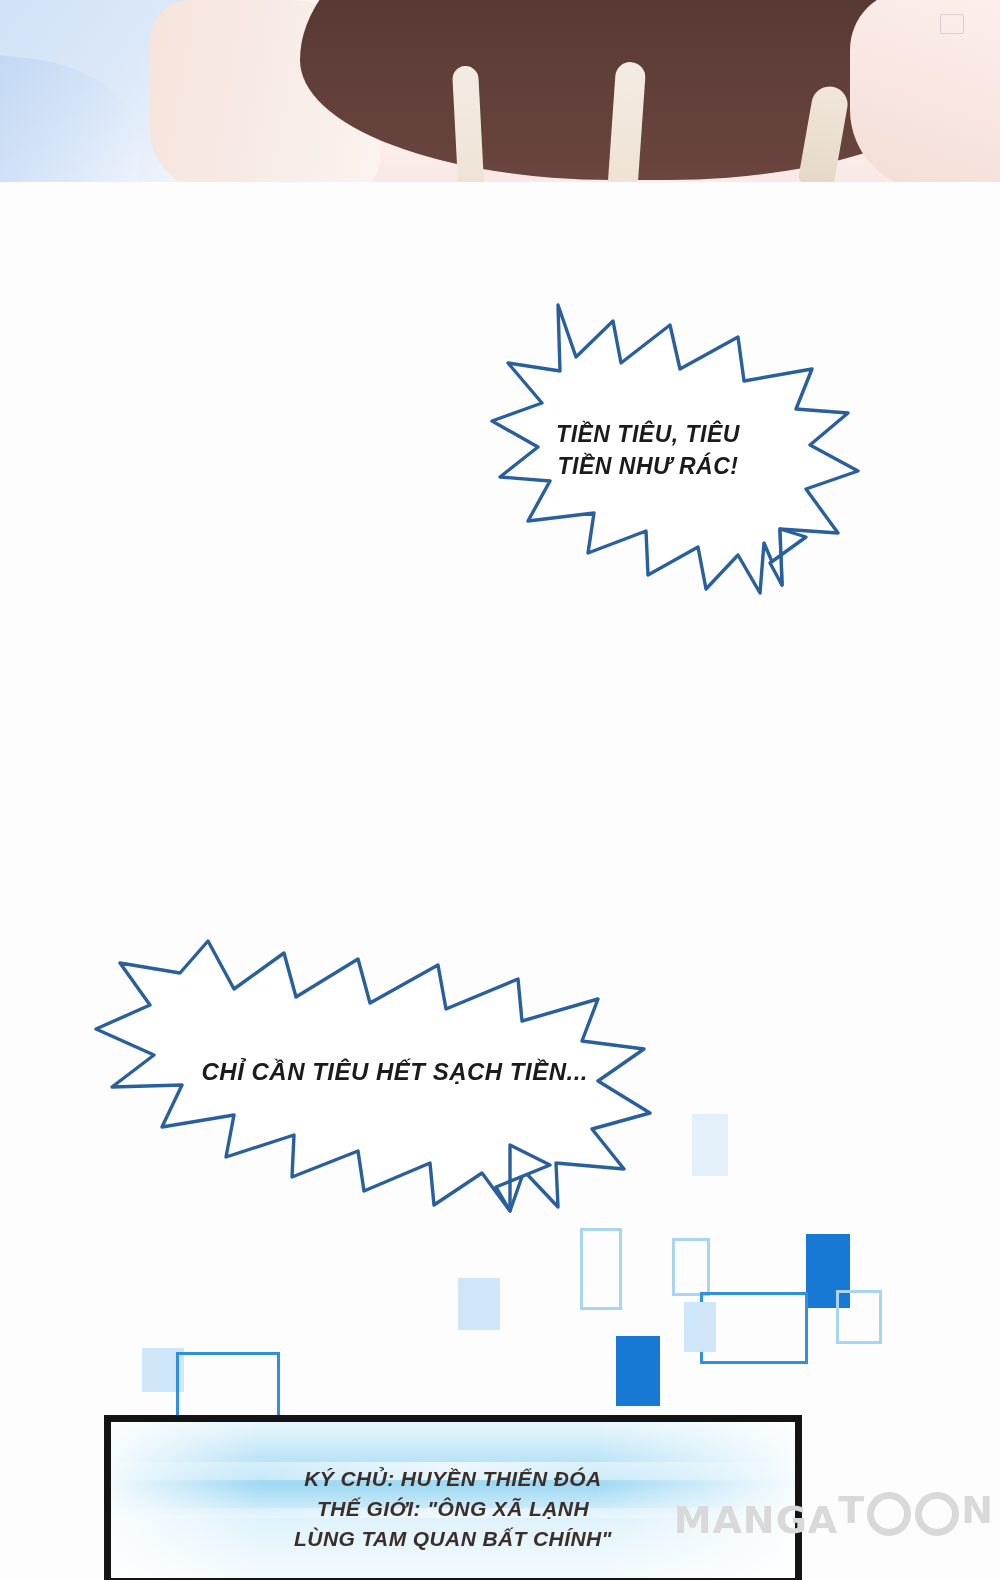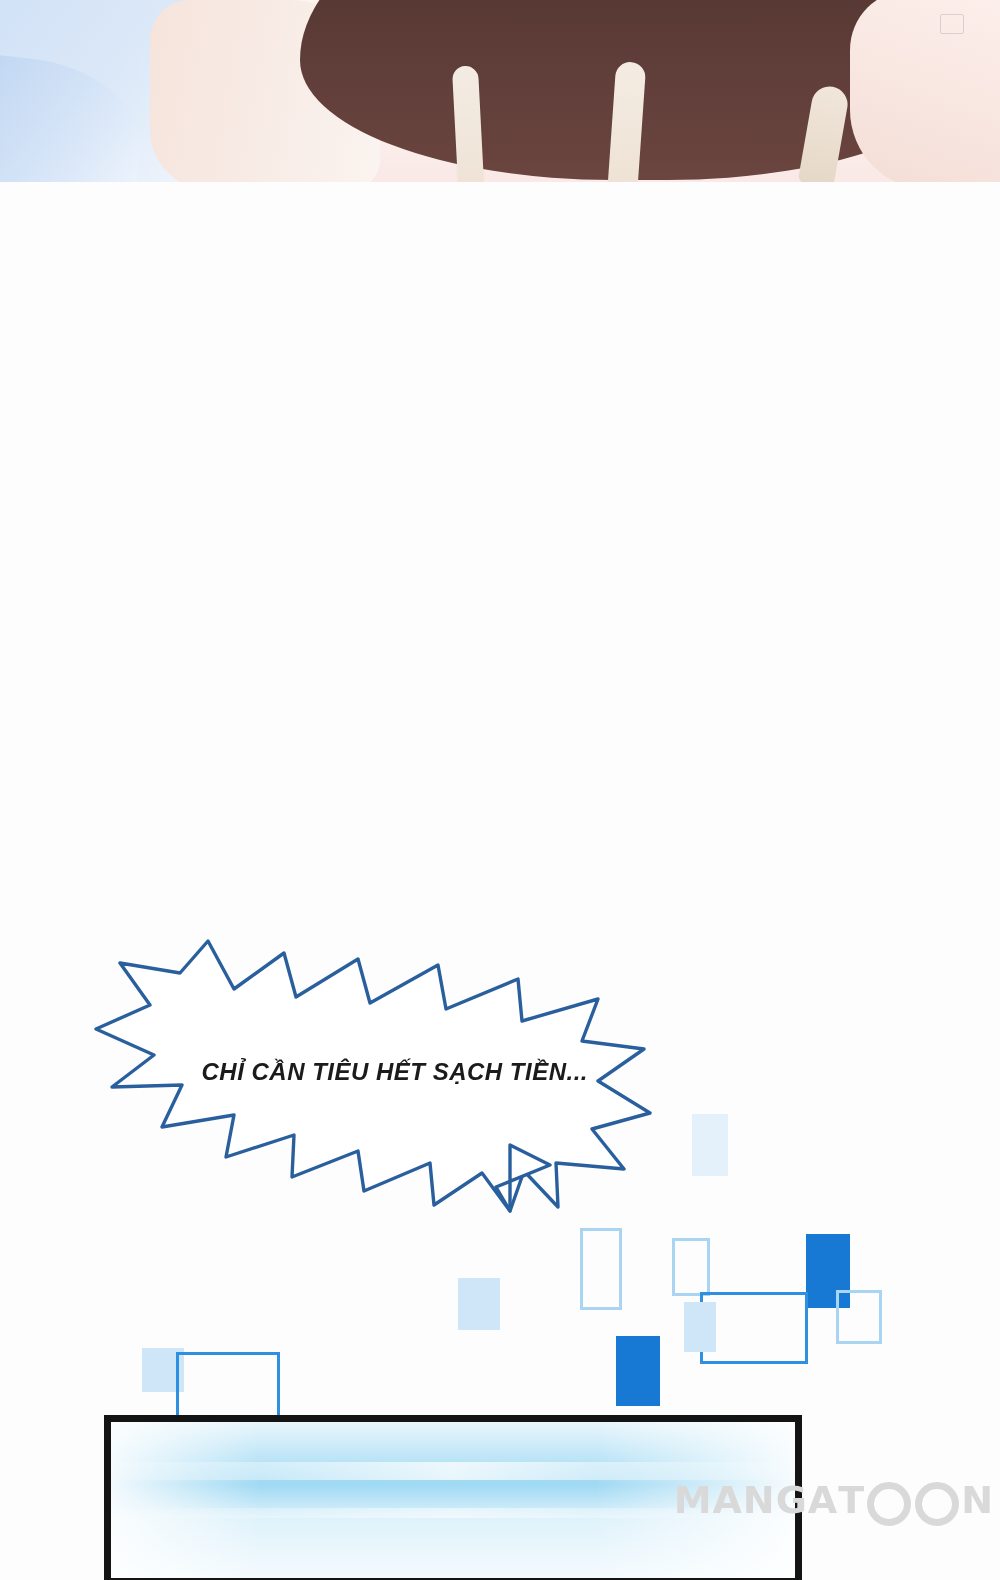--- a/index.html
+++ b/index.html
@@ -226,21 +226,21 @@
     right: 6px;
     top: 1478px;
     display: flex;
     align-items: center;
     font-weight: 700;
     font-size: 38px;
     letter-spacing: 1px;
     color: #d8d8d8;
     font-family: "DejaVu Sans", sans-serif;
   }
-  .watermark .wm-a { color: #d9d9d9; }
+  .watermark .wm-a { color: #d9d9d9; margin-top: 20px; }
   .watermark .wm-b { color: #d9d9d9; }
   .watermark .wm-o {
     display: inline-block;
     width: 30px; height: 30px;
     border: 7px solid #d9d9d9;
     border-radius: 50%;
     margin: 0 2px;
     position: relative;
     top: 4px;
   }
@@ -257,20 +257,32 @@
     <div class="hair"></div>
     <div class="hair-strand-a"></div>
     <div class="hair-strand-b"></div>
     <div class="hair-strand-c"></div>
     <div class="right-glow"></div>
     <div class="tiny-mark"></div>
   </div>
 
   <div class="body-area"></div>
 
+  <div class="bubble" id="bubble-1">
+    <svg width="470" height="320" viewBox="0 0 470 320">
+      <path d="M150 20 L168 72 L205 36 L213 78 L262 40 L272 84 L330 52 L336 96
+               L404 84 L388 124 L440 128 L402 160 L450 186 L398 204 L430 248
+               L372 244 L374 300 L356 258 L352 308 L330 270 L298 304 L290 262
+               L240 290 L238 246 L180 268 L186 228 L120 236 L142 196 L92 192
+               L130 162 L84 136 L134 118 L100 78 L152 86 Z" fill="#ffffff" stroke="#2a5f9e" stroke-width="3.4" stroke-linejoin="round"></path>
+      <path d="M372 244 L398 252 L362 278 L374 300 Z" fill="#ffffff" stroke="#2a5f9e" stroke-width="3.4" stroke-linejoin="round"></path>
+    </svg>
+    <div class="btext">TIỀN TIÊU, TIÊU
+TIỀN NHƯ RÁC!</div>
+  </div>
 
   <div class="bubble" id="bubble-2">
     <svg width="620" height="315" viewBox="0 0 620 315">
       <path d="M150 26 L176 74 L226 38 L238 82 L300 44 L312 88 L380 50 L388 94
                L460 64 L464 106 L540 84 L524 126 L586 134 L540 166 L592 198
                L534 214 L566 254 L498 248 L500 292 L466 256 L452 296 L424 258
                L376 290 L372 248 L306 276 L300 236 L234 262 L236 220 L168 242
                L176 200 L104 212 L124 170 L54 172 L96 140 L38 114 L92 90 L62 48
                L122 58 Z" fill="#ffffff" stroke="#2a5f9e" stroke-width="3.4" stroke-linejoin="round"></path>
       <path d="M452 230 L492 250 L438 272 L452 296 Z" fill="#ffffff" stroke="#2a5f9e" stroke-width="3.4" stroke-linejoin="round"></path>
@@ -289,20 +301,23 @@
   <div class="sq fill" style="left:616px; top:1336px; width:44px; height:70px;"></div>
   <div class="sq fill-light" style="left:142px; top:1348px; width:42px; height:44px;"></div>
   <div class="sq outline" style="left:176px; top:1352px; width:98px; height:62px;"></div>
 
   <div class="device">
     <div class="screen"></div>
     <div class="edge-left"></div>
     <div class="edge-right"></div>
     <div class="glass-streak"></div>
     <div class="glass-streak2"></div>
+    <div class="device-text">KÝ CHỦ: HUYỀN THIỂN ĐÓA
+THẾ GIỚI: "ÔNG XÃ LẠNH
+LÙNG TAM QUAN BẤT CHÍNH"</div>
   </div>
 
   <div class="watermark">
     <span class="wm-a">MANGA</span>
     <span class="wm-b">T</span>
     <span class="wm-o"></span>
     <span class="wm-o"></span>
     <span class="wm-b">N</span>
   </div>
 

